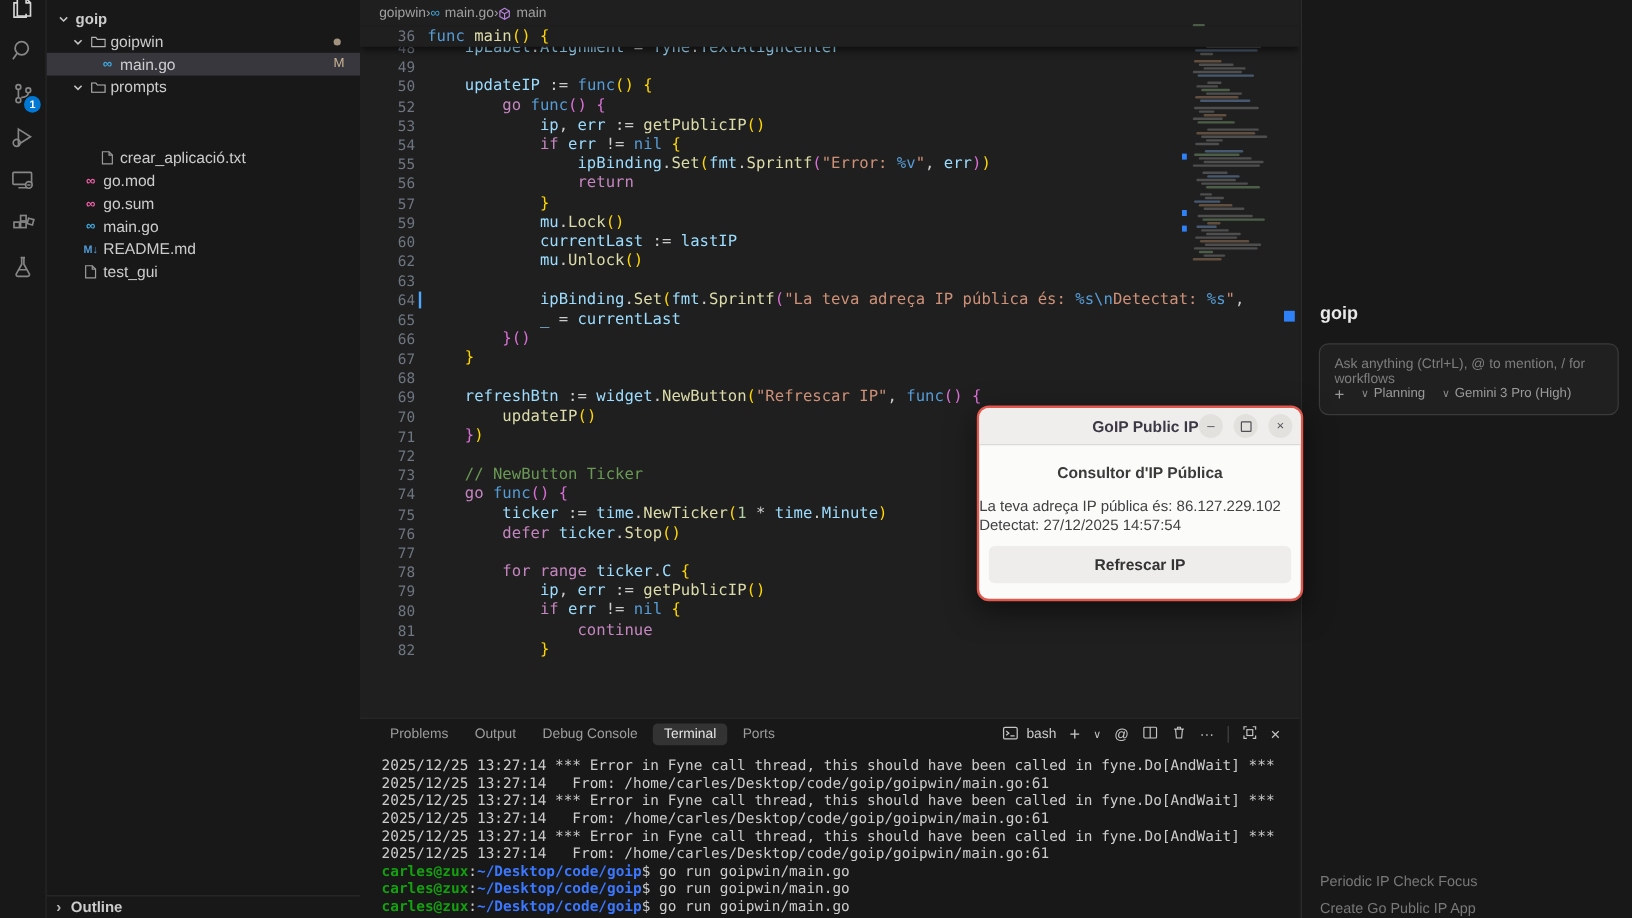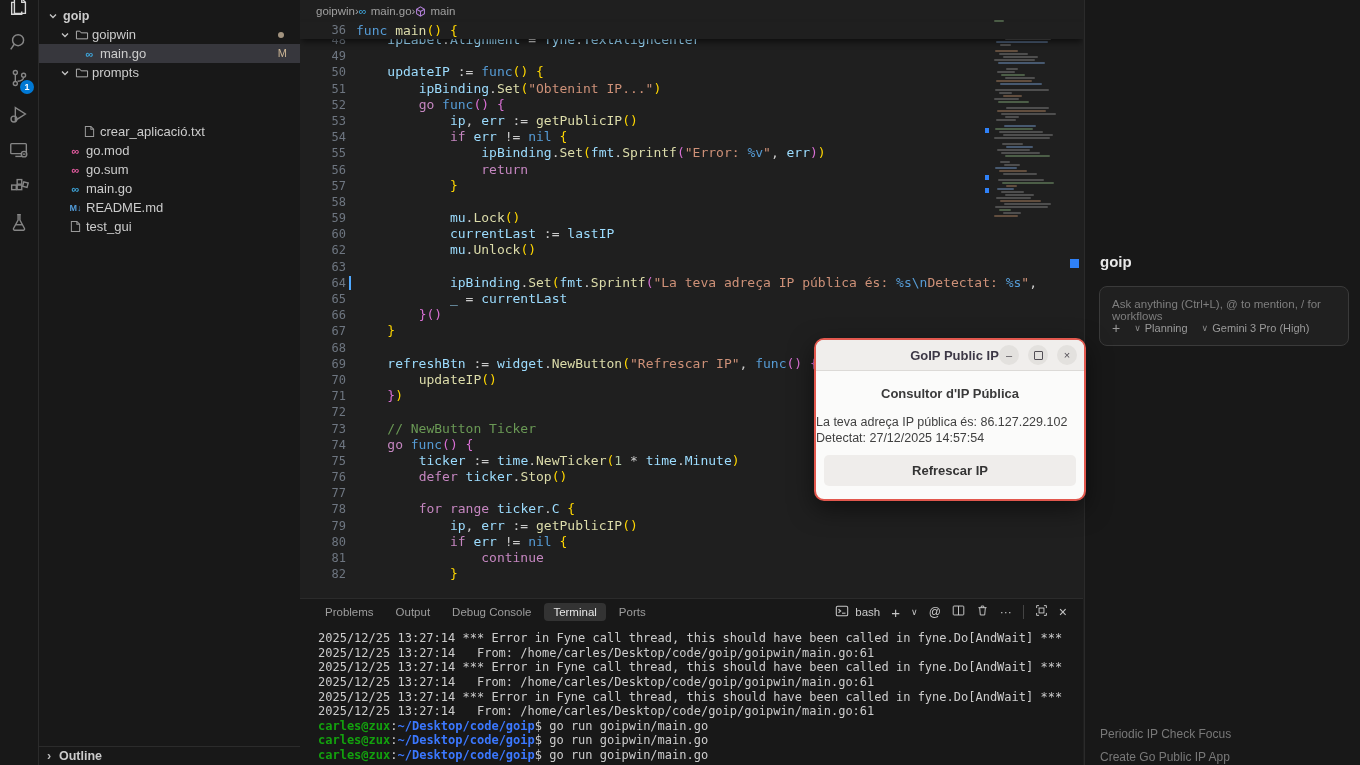--- a/index.html
+++ b/index.html
@@ -254,24 +254,20 @@
         </div>
         <div class="cline">
           <span class="ln">49</span>
           <span class="txt"></span>
         </div>
         <div class="cline">
           <span class="ln">50</span>
           <span class="txt"><span class="c-pl">    </span><span class="c-vr">updateIP</span><span class="c-pl"> := </span><span class="c-k1">func</span><span class="c-b1">()</span><span class="c-pl"> </span><span class="c-b1">{</span></span>
         </div>
         <div class="cline">
-          <span class="ln">51</span>
-          <span class="txt"><span class="c-pl">        </span><span class="c-vr">ipBinding</span><span class="c-pl">.</span><span class="c-fn">Set</span><span class="c-b1">(</span><span class="c-st">"Obtenint IP..."</span><span class="c-b1">)</span></span>
-        </div>
-        <div class="cline">
           <span class="ln">52</span>
           <span class="txt"><span class="c-pl">        </span><span class="c-k2">go</span><span class="c-pl"> </span><span class="c-k1">func</span><span class="c-b2">()</span><span class="c-pl"> </span><span class="c-b2">{</span></span>
         </div>
         <div class="cline">
           <span class="ln">53</span>
           <span class="txt"><span class="c-pl">            </span><span class="c-vr">ip</span><span class="c-pl">, </span><span class="c-vr">err</span><span class="c-pl"> := </span><span class="c-fn">getPublicIP</span><span class="c-b1">()</span></span>
         </div>
         <div class="cline">
           <span class="ln">54</span>
           <span class="txt"><span class="c-pl">            </span><span class="c-k2">if</span><span class="c-pl"> </span><span class="c-vr">err</span><span class="c-pl"> != </span><span class="c-k1">nil</span><span class="c-pl"> </span><span class="c-b1">{</span></span>
@@ -280,24 +276,20 @@
           <span class="ln">55</span>
           <span class="txt"><span class="c-pl">                </span><span class="c-vr">ipBinding</span><span class="c-pl">.</span><span class="c-fn">Set</span><span class="c-b1">(</span><span class="c-vr">fmt</span><span class="c-pl">.</span><span class="c-fn">Sprintf</span><span class="c-b2">(</span><span class="c-st">"Error: </span><span class="c-k1">%v</span><span class="c-st">"</span><span class="c-pl">, </span><span class="c-vr">err</span><span class="c-b2">)</span><span class="c-b1">)</span></span>
         </div>
         <div class="cline">
           <span class="ln">56</span>
           <span class="txt"><span class="c-pl">                </span><span class="c-k2">return</span></span>
         </div>
         <div class="cline">
           <span class="ln">57</span>
           <span class="txt"><span class="c-pl">            </span><span class="c-b1">}</span></span>
-        </div>
-        <div class="cline">
-          <span class="ln">58</span>
-          <span class="txt"></span>
         </div>
         <div class="cline">
           <span class="ln">59</span>
           <span class="txt"><span class="c-pl">            </span><span class="c-vr">mu</span><span class="c-pl">.</span><span class="c-fn">Lock</span><span class="c-b1">()</span></span>
         </div>
         <div class="cline">
           <span class="ln">60</span>
           <span class="txt"><span class="c-pl">            </span><span class="c-vr">currentLast</span><span class="c-pl"> := </span><span class="c-vr">lastIP</span></span>
         </div>
         <div class="cline">

